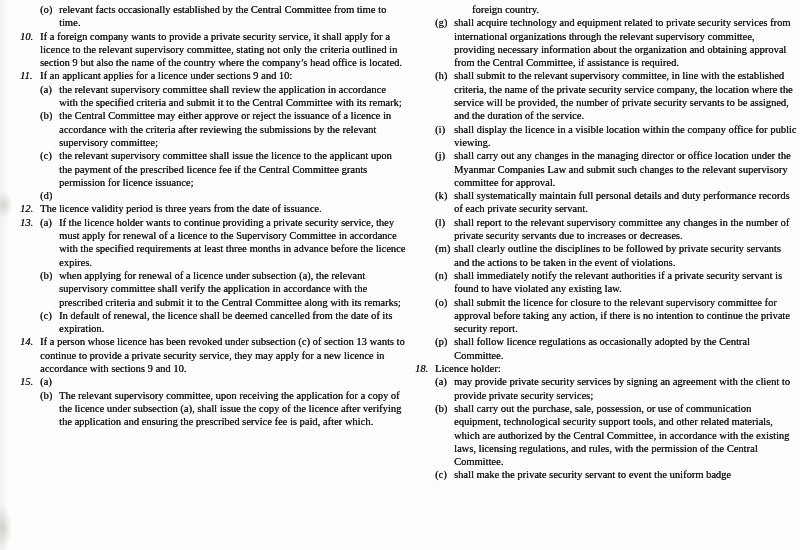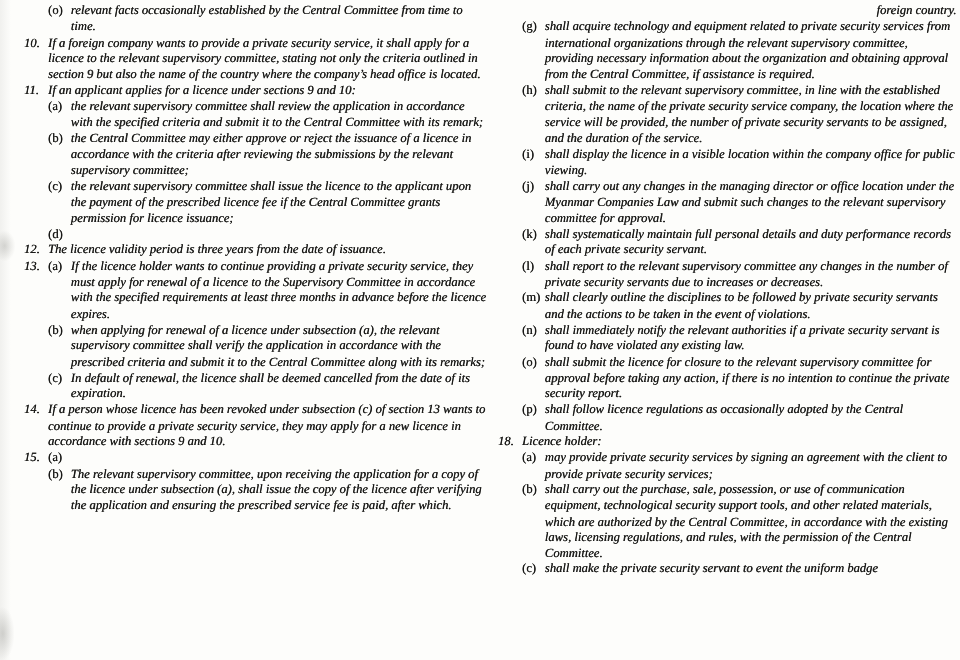--- a/index.html
+++ b/index.html
@@ -24,23 +24,23 @@
     gap: 8px;
   }
   .col-l { width: 387px; }
   .col-r { width: 382px; }
   .it {
     display: grid;
     grid-template-columns: 20px 19px 1fr;
   }
   .it .n { grid-column: 1; grid-row: 1; font-style: italic; }
   .it .l { grid-column: 2; grid-row: 1; }
-  .it .t { grid-column: 3; grid-row: 1; font-style: italic; }
+  .it .t { grid-column: 3; grid-row: 1; }
   .L0 .t { grid-column: 2 / 4; }
-  .L2 .t { grid-column: 3; padding-left: 18px; text-align: right; }
+  .L2 .t { grid-column: 3; padding-left: 18px; }
   
   .edge-shade {
     position: absolute; left: 0; top: 0;
     width: 9px; height: 550px;
     background: linear-gradient(to right, rgba(130,130,124,0.10), rgba(130,130,124,0.0));
     pointer-events: none;
   }
   .smudge-a {
     position: absolute; left: 0; top: 192px;
     width: 13px; height: 26px;

